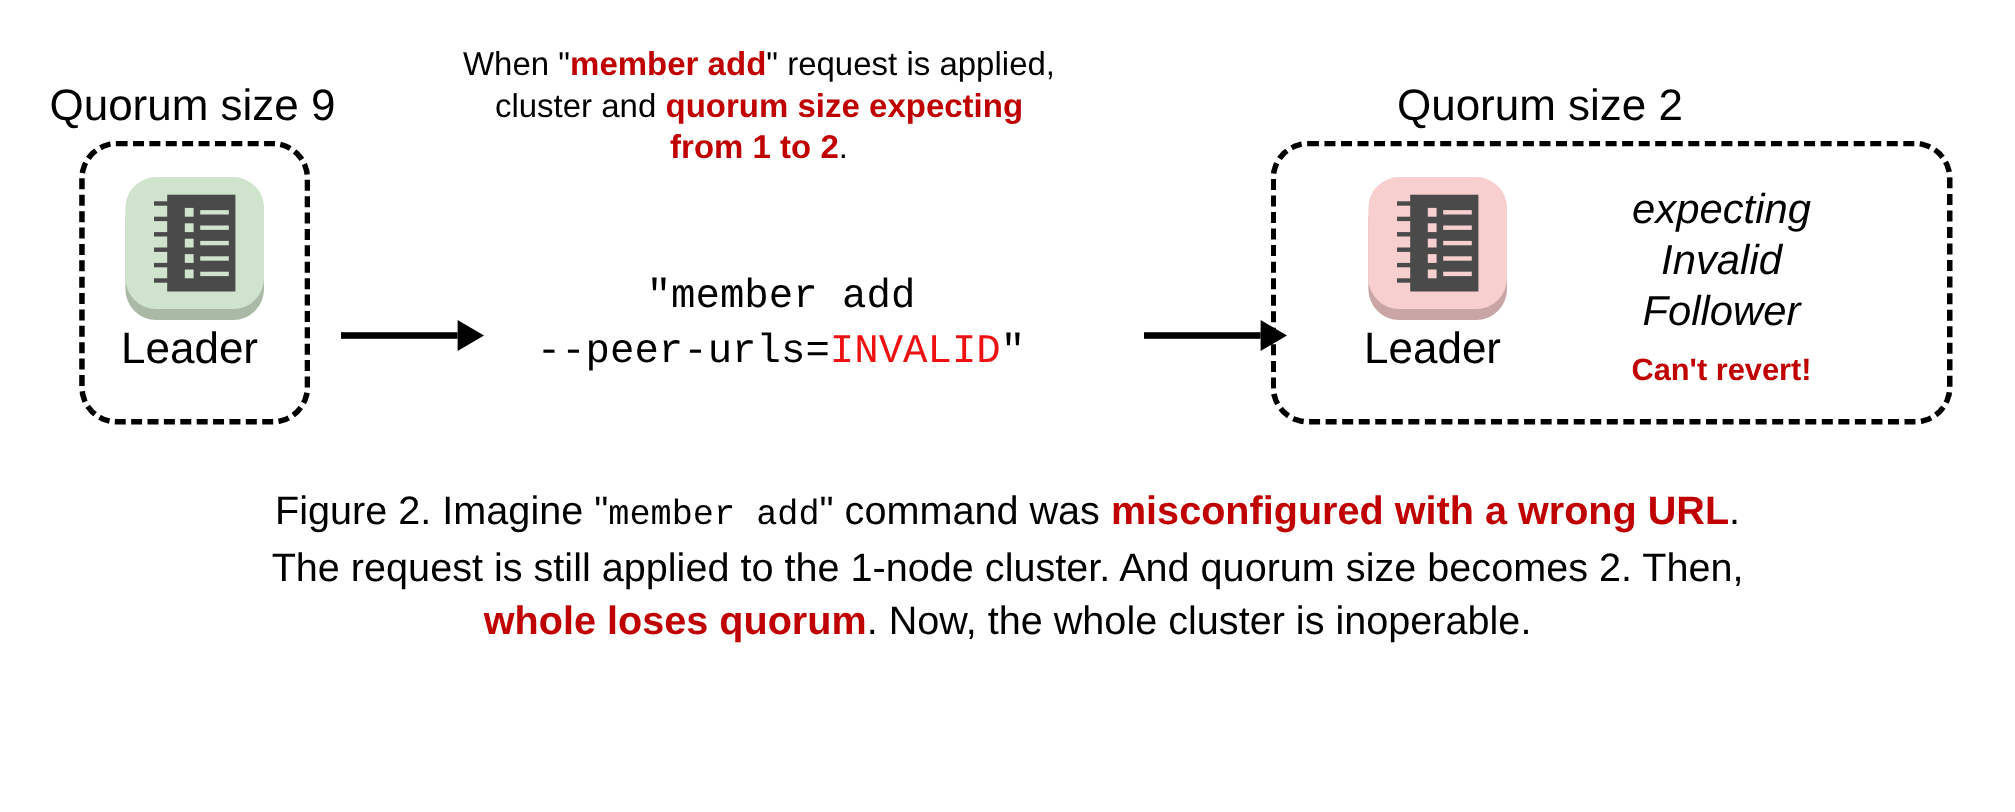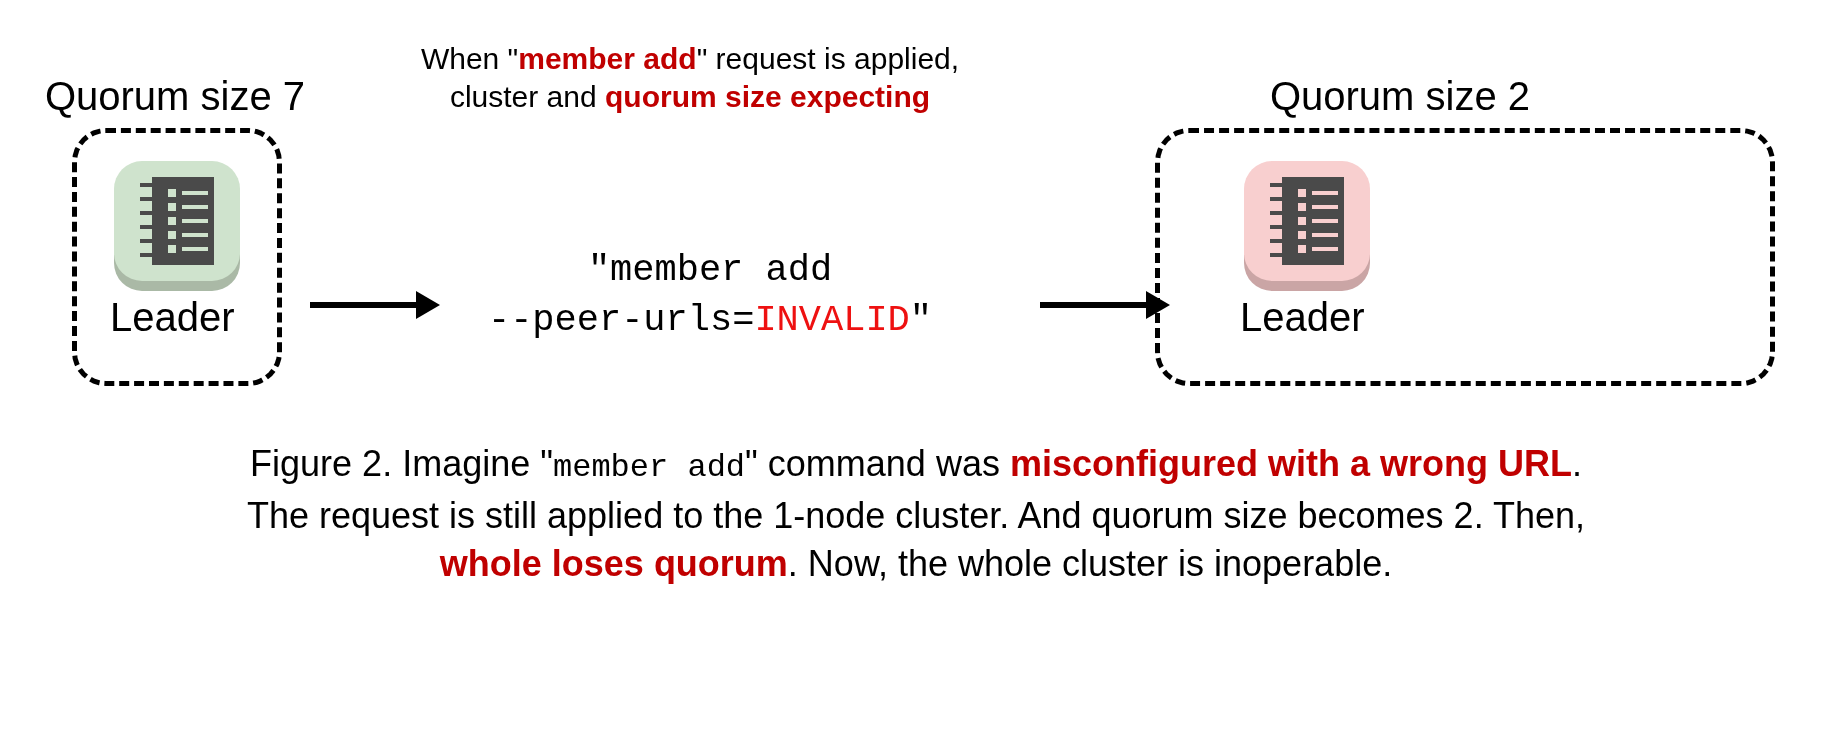--- a/index.html
+++ b/index.html
@@ -187,21 +187,21 @@
   .figure-caption .mono {
     font-family: "Liberation Mono", "DejaVu Sans Mono", monospace;
     font-size: 32px;
   }
 </style>
 </head>
 <body>
 
 <div class="stage">
 
-  <div class="quorum-label abs" style="left:30px; top:74px; width:290px;">Quorum size 7</div>
+  <div class="quorum-label abs" style="left:30px; top:74px; width:290px;">Quorum size 9</div>
 
   <div class="cluster-box abs" style="left:72px; top:128px; width:210px; height:258px;"></div>
 
   <div class="node" style="left:110px; top:155px; width:134px;">
     <div class="node-icon-wrap">
       <div class="node-base" style="background:#aab9a6;"></div>
       <div class="node-face" style="background:#cfe3cd;"></div>
       <div class="ledger">
         <div class="ledger-body"></div>
         <div class="ledger-ring" style="top:6px;"></div>
@@ -225,20 +225,23 @@
     <div class="node-caption">Leader</div>
   </div>
 
   <div class="top-note abs" style="left:390px; top:40px; width:600px;">
     <div>
       <span>When "</span><span class="hl">member add</span><span>" request is applied,</span>
     </div>
     <div>
       <span>cluster and </span><span class="hl">quorum size expecting</span>
     </div>
+    <div>
+      <span class="hl">from 1 to 2</span><span>.</span>
+    </div>
   </div>
 
   <div class="arrow" style="left:310px; top:302px; width:130px;">
     <div class="shaft" style="width:106px;"></div>
     <div class="head" style="left:106px;"></div>
   </div>
 
   <div class="abs" style="left:440px; top:245px; width:540px;">
     <div class="cmd">"member add</div>
     <div class="cmd">
@@ -275,20 +278,26 @@
         <div class="ledger-line" style="top:14px; background:#f8cfcf;"></div>
         <div class="ledger-line" style="top:28px; background:#f8cfcf;"></div>
         <div class="ledger-line" style="top:42px; background:#f8cfcf;"></div>
         <div class="ledger-line" style="top:56px; background:#f8cfcf;"></div>
         <div class="ledger-line" style="top:70px; background:#f8cfcf;"></div>
       </div>
     </div>
     <div class="node-caption">Leader</div>
   </div>
 
+  <div class="abs" style="left:1400px; top:168px; width:330px;">
+    <div class="status-italic">expecting</div>
+    <div class="status-italic">Invalid</div>
+    <div class="status-italic">Follower</div>
+    <div class="status-warn">Can't revert!</div>
+  </div>
 
   <div class="figure-caption">
     <div>
       <span class="fignum">Figure 2.</span><span> Imagine "</span><span class="mono">member add</span><span>" command was </span><span class="hl">misconfigured with a wrong URL</span><span>.</span>
     </div>
     <div>The request is still applied to the 1-node cluster. And quorum size becomes 2. Then,</div>
     <div>
       <span class="hl">whole loses quorum</span><span>. Now, the whole cluster is inoperable.</span>
     </div>
   </div>

